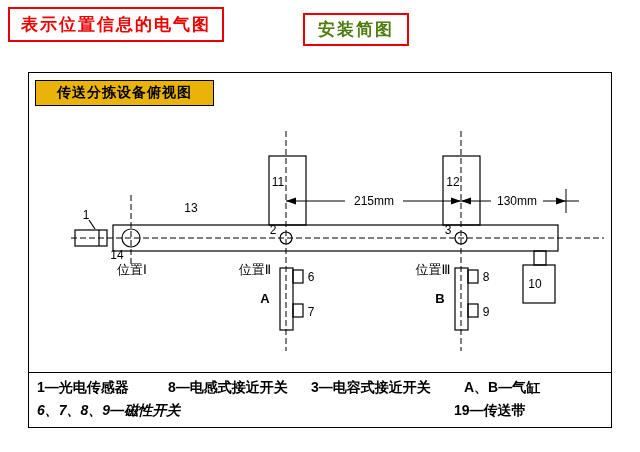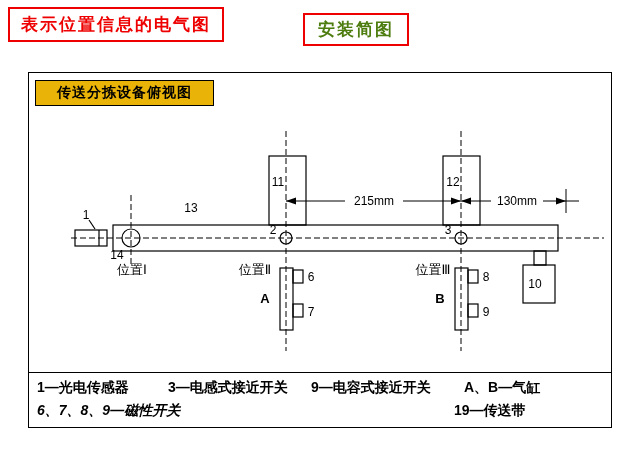--- a/index.html
+++ b/index.html
@@ -133,21 +133,21 @@
         <text x="457" y="208" text-anchor="middle">8</text>
         <text x="457" y="243" text-anchor="middle">9</text>
         <text class="bold" x="236" y="230" text-anchor="middle">A</text>
         <text class="bold" x="411" y="230" text-anchor="middle">B</text>
         <text x="506" y="215" text-anchor="middle">10</text>
       </g>
     </svg>
 
     <div class="legend">
       <span class="p-r1-0">1—光电传感器</span>
-      <span class="p-r1-1">3—电感式接近开关</span>
-      <span class="p-r1-2">9—电容式接近开关</span>
+      <span class="p-r1-1">8—电感式接近开关</span>
+      <span class="p-r1-2">3—电容式接近开关</span>
       <span class="p-r1-3">A、B—气缸</span>
       <span class="p-r2-0">6、7、8、9—磁性开关</span>
       <span class="p-r2-3">19—传送带</span>
     </div>
 
   </div>
 </div>
 
 </body></html>

